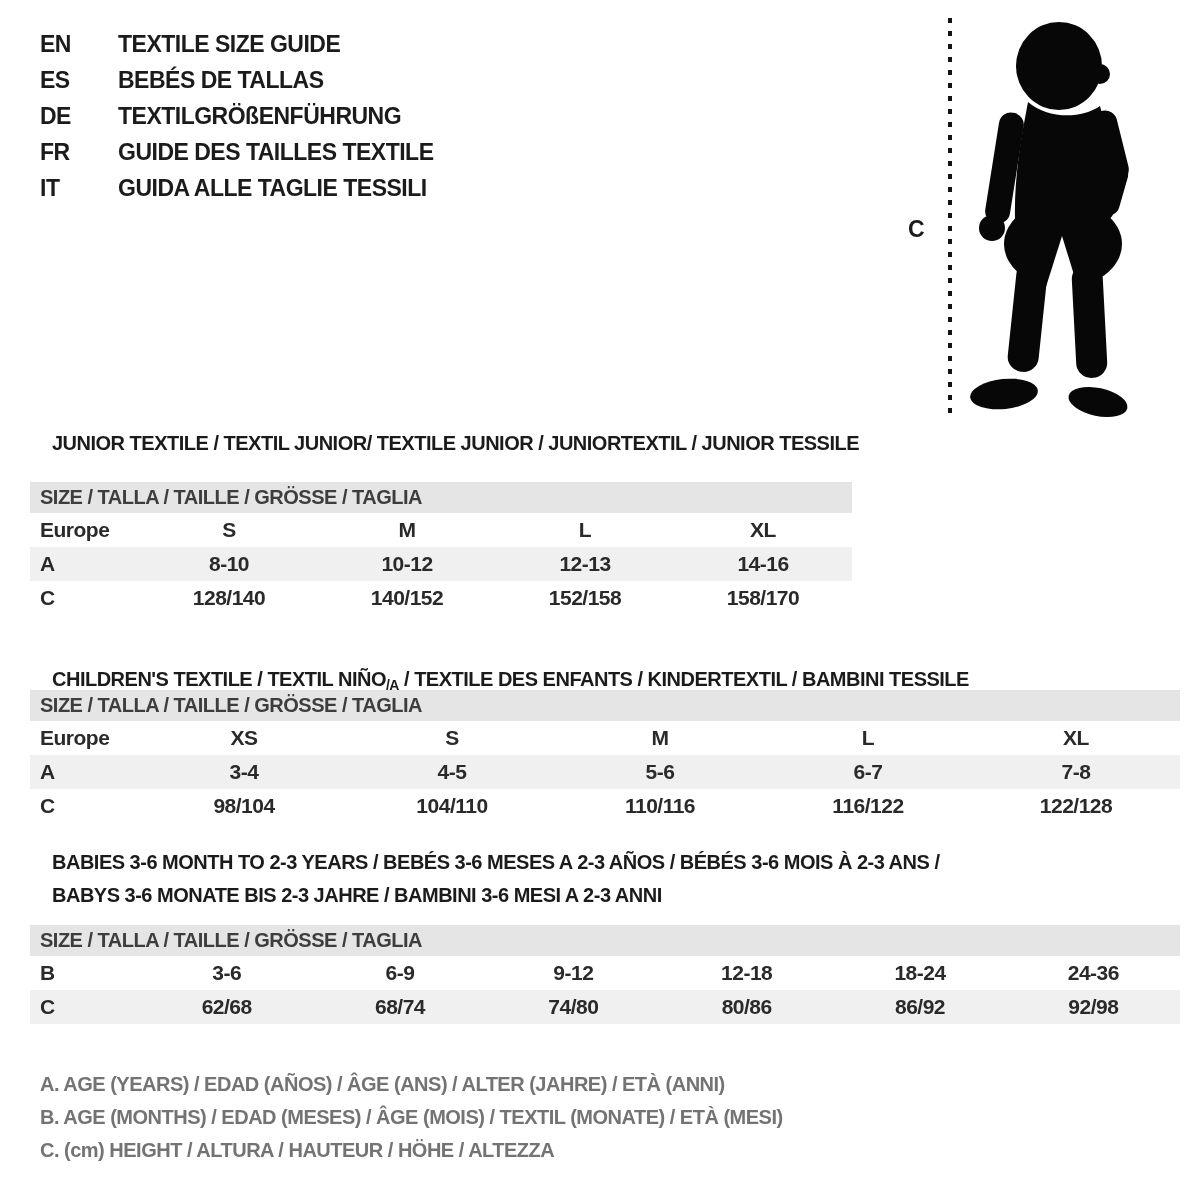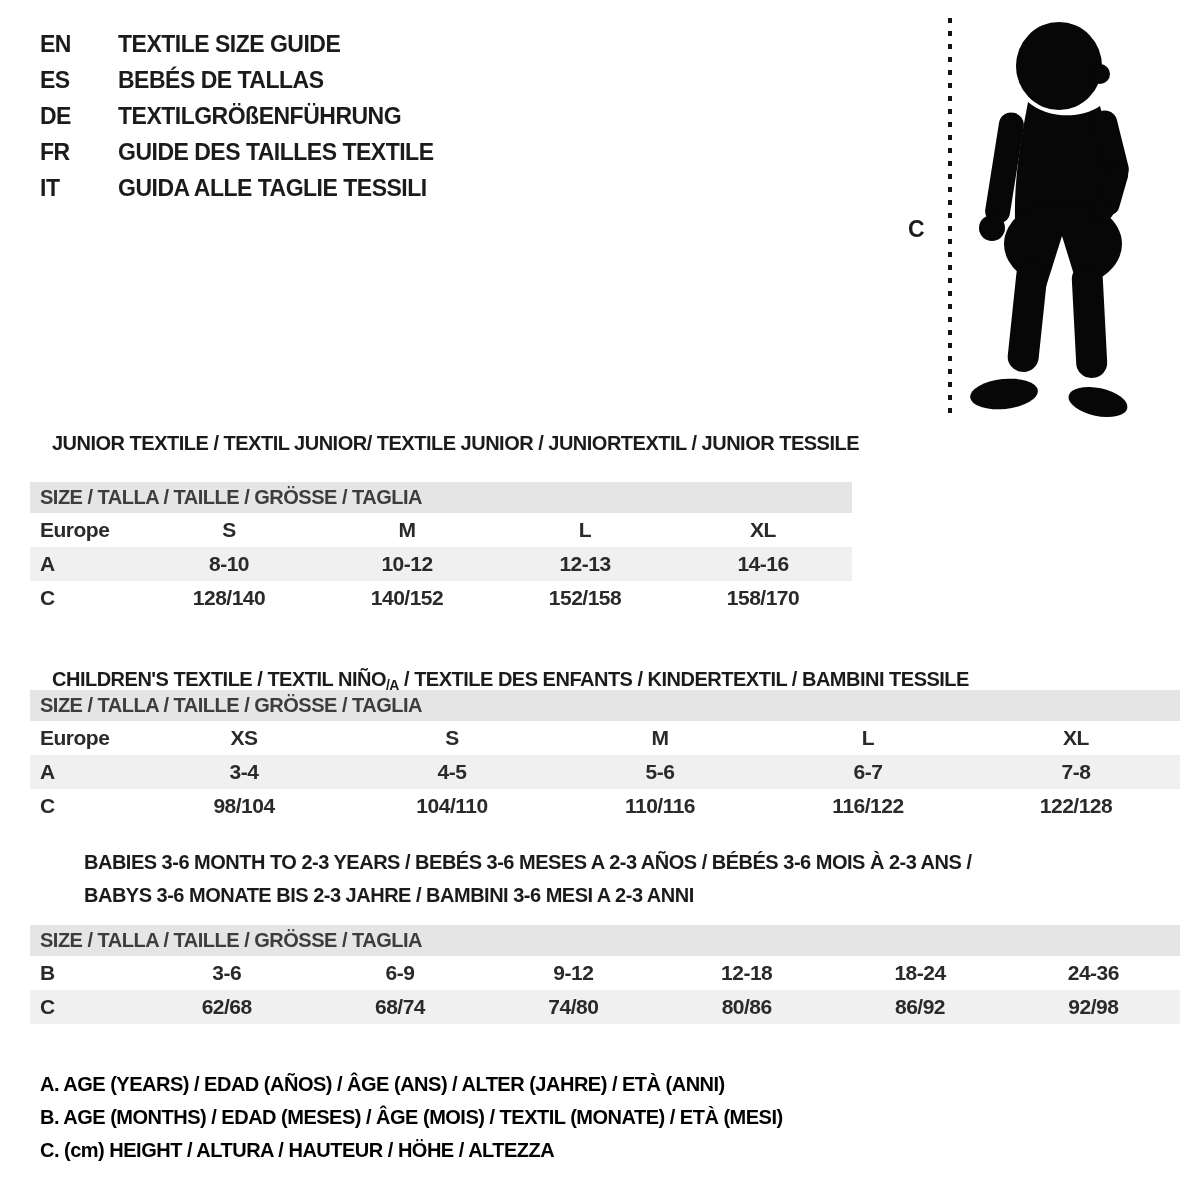--- a/index.html
+++ b/index.html
@@ -33,21 +33,21 @@
   .toddler-svg { position: absolute; left: 962px; top: 14px; width: 190px; height: 410px; }
 
   
   .section-heading {
     position: absolute; left: 52px;
     font-size: 20px; font-weight: bold; letter-spacing: -0.5px;
     color: #1b1b1b; white-space: nowrap;
   }
   .heading-junior   { top: 432px; }
   .heading-children { top: 640px; margin-top: 28px; }
-  .heading-babies   { top: 846px; line-height: 33px; margin-left: 32px; }
+  .heading-babies   { top: 846px; line-height: 33px; }
   .sub-a { font-size: 14px; vertical-align: -4px; font-weight: bold; }
 
   
   .size-table { position: absolute; left: 30px; }
   .table-junior   { top: 482px; width: 822px; }
   .table-children { top: 690px; width: 1150px; }
   .table-babies   { top: 925px; width: 1150px; }
 
   .size-header {
     height: 31px; background: #e5e5e5;
@@ -60,21 +60,21 @@
     font-size: 21px; font-weight: bold; letter-spacing: -0.5px; color: #2a2a2a; justify-content: center;
   }
   .trow.alt { background: #f0f0f0; }
   .trow .lbl { width: 110px; flex: none; padding-left: 10px; box-sizing: border-box; }
   .trow .val { flex: 1; text-align: center; }
 
   
   .legend { position: absolute; left: 40px; top: 1068px; }
   .legend-line {
     height: 33px; display: flex; align-items: center;
-    font-size: 20px; font-weight: bold; letter-spacing: -0.5px; color: #000000;
+    font-size: 20px; font-weight: bold; letter-spacing: -0.5px; color: #737373;
     white-space: nowrap;
   }
 </style>
 </head>
 <body>
 
 <div class="canvas">
 
   <div class="lang-block">
     <div class="lang-row">

